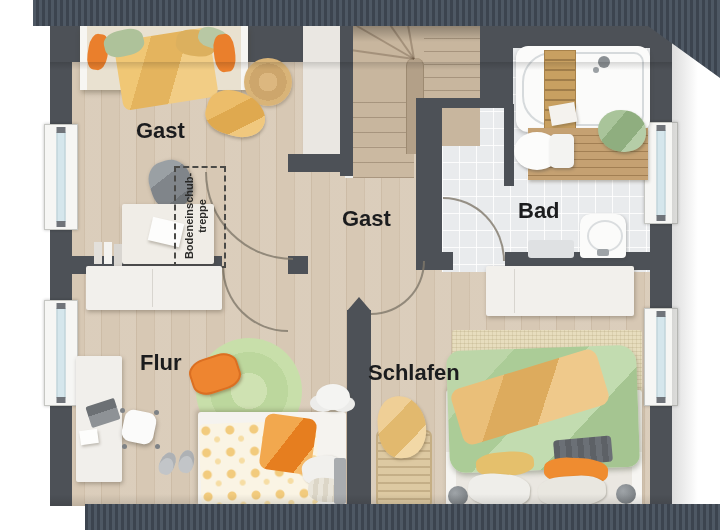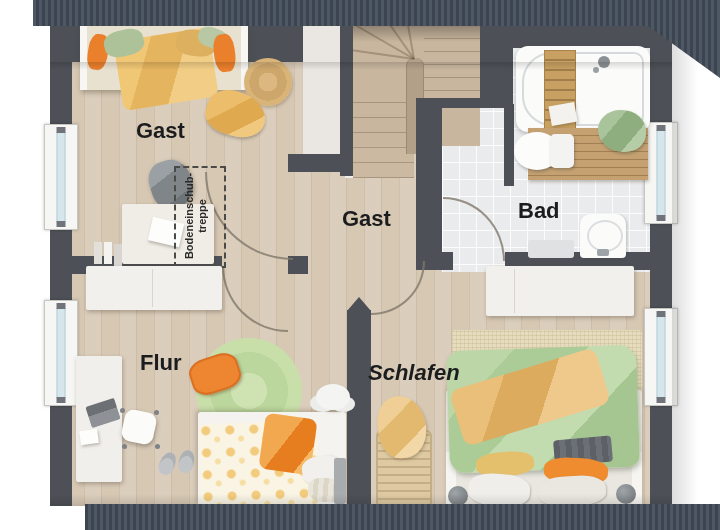--- a/index.html
+++ b/index.html
@@ -186,15 +186,15 @@
   <div class="abs" style="left:50px;top:494px;width:622px;height:12px;background:linear-gradient(transparent,rgba(0,0,0,.12));"></div>
   <div class="abs" style="left:672px;top:25px;width:26px;height:481px;background:linear-gradient(90deg,rgba(100,100,100,.22),transparent);"></div>
 
   <div class="roof" style="left:0;top:0;width:720px;height:80px;clip-path:polygon(33px 0,720px 0,720px 78px,648px 26px,33px 26px);"></div>
   <div class="roof" style="left:85px;top:504px;width:635px;height:26px;"></div>
 
   <div class="room-label" style="left:136px;top:118px;">Gast</div>
   <div class="room-label" style="left:342px;top:206px;">Gast</div>
   <div class="room-label" style="left:518px;top:198px;">Bad</div>
   <div class="room-label" style="left:140px;top:350px;">Flur</div>
-  <div class="room-label" style="left:368px;top:360px;font-style:italic;">Schlafen</div>
+  <div class="room-label" style="left:368px;top:360px;">Schlafen</div>
 
 </div>
 
 </body></html>

